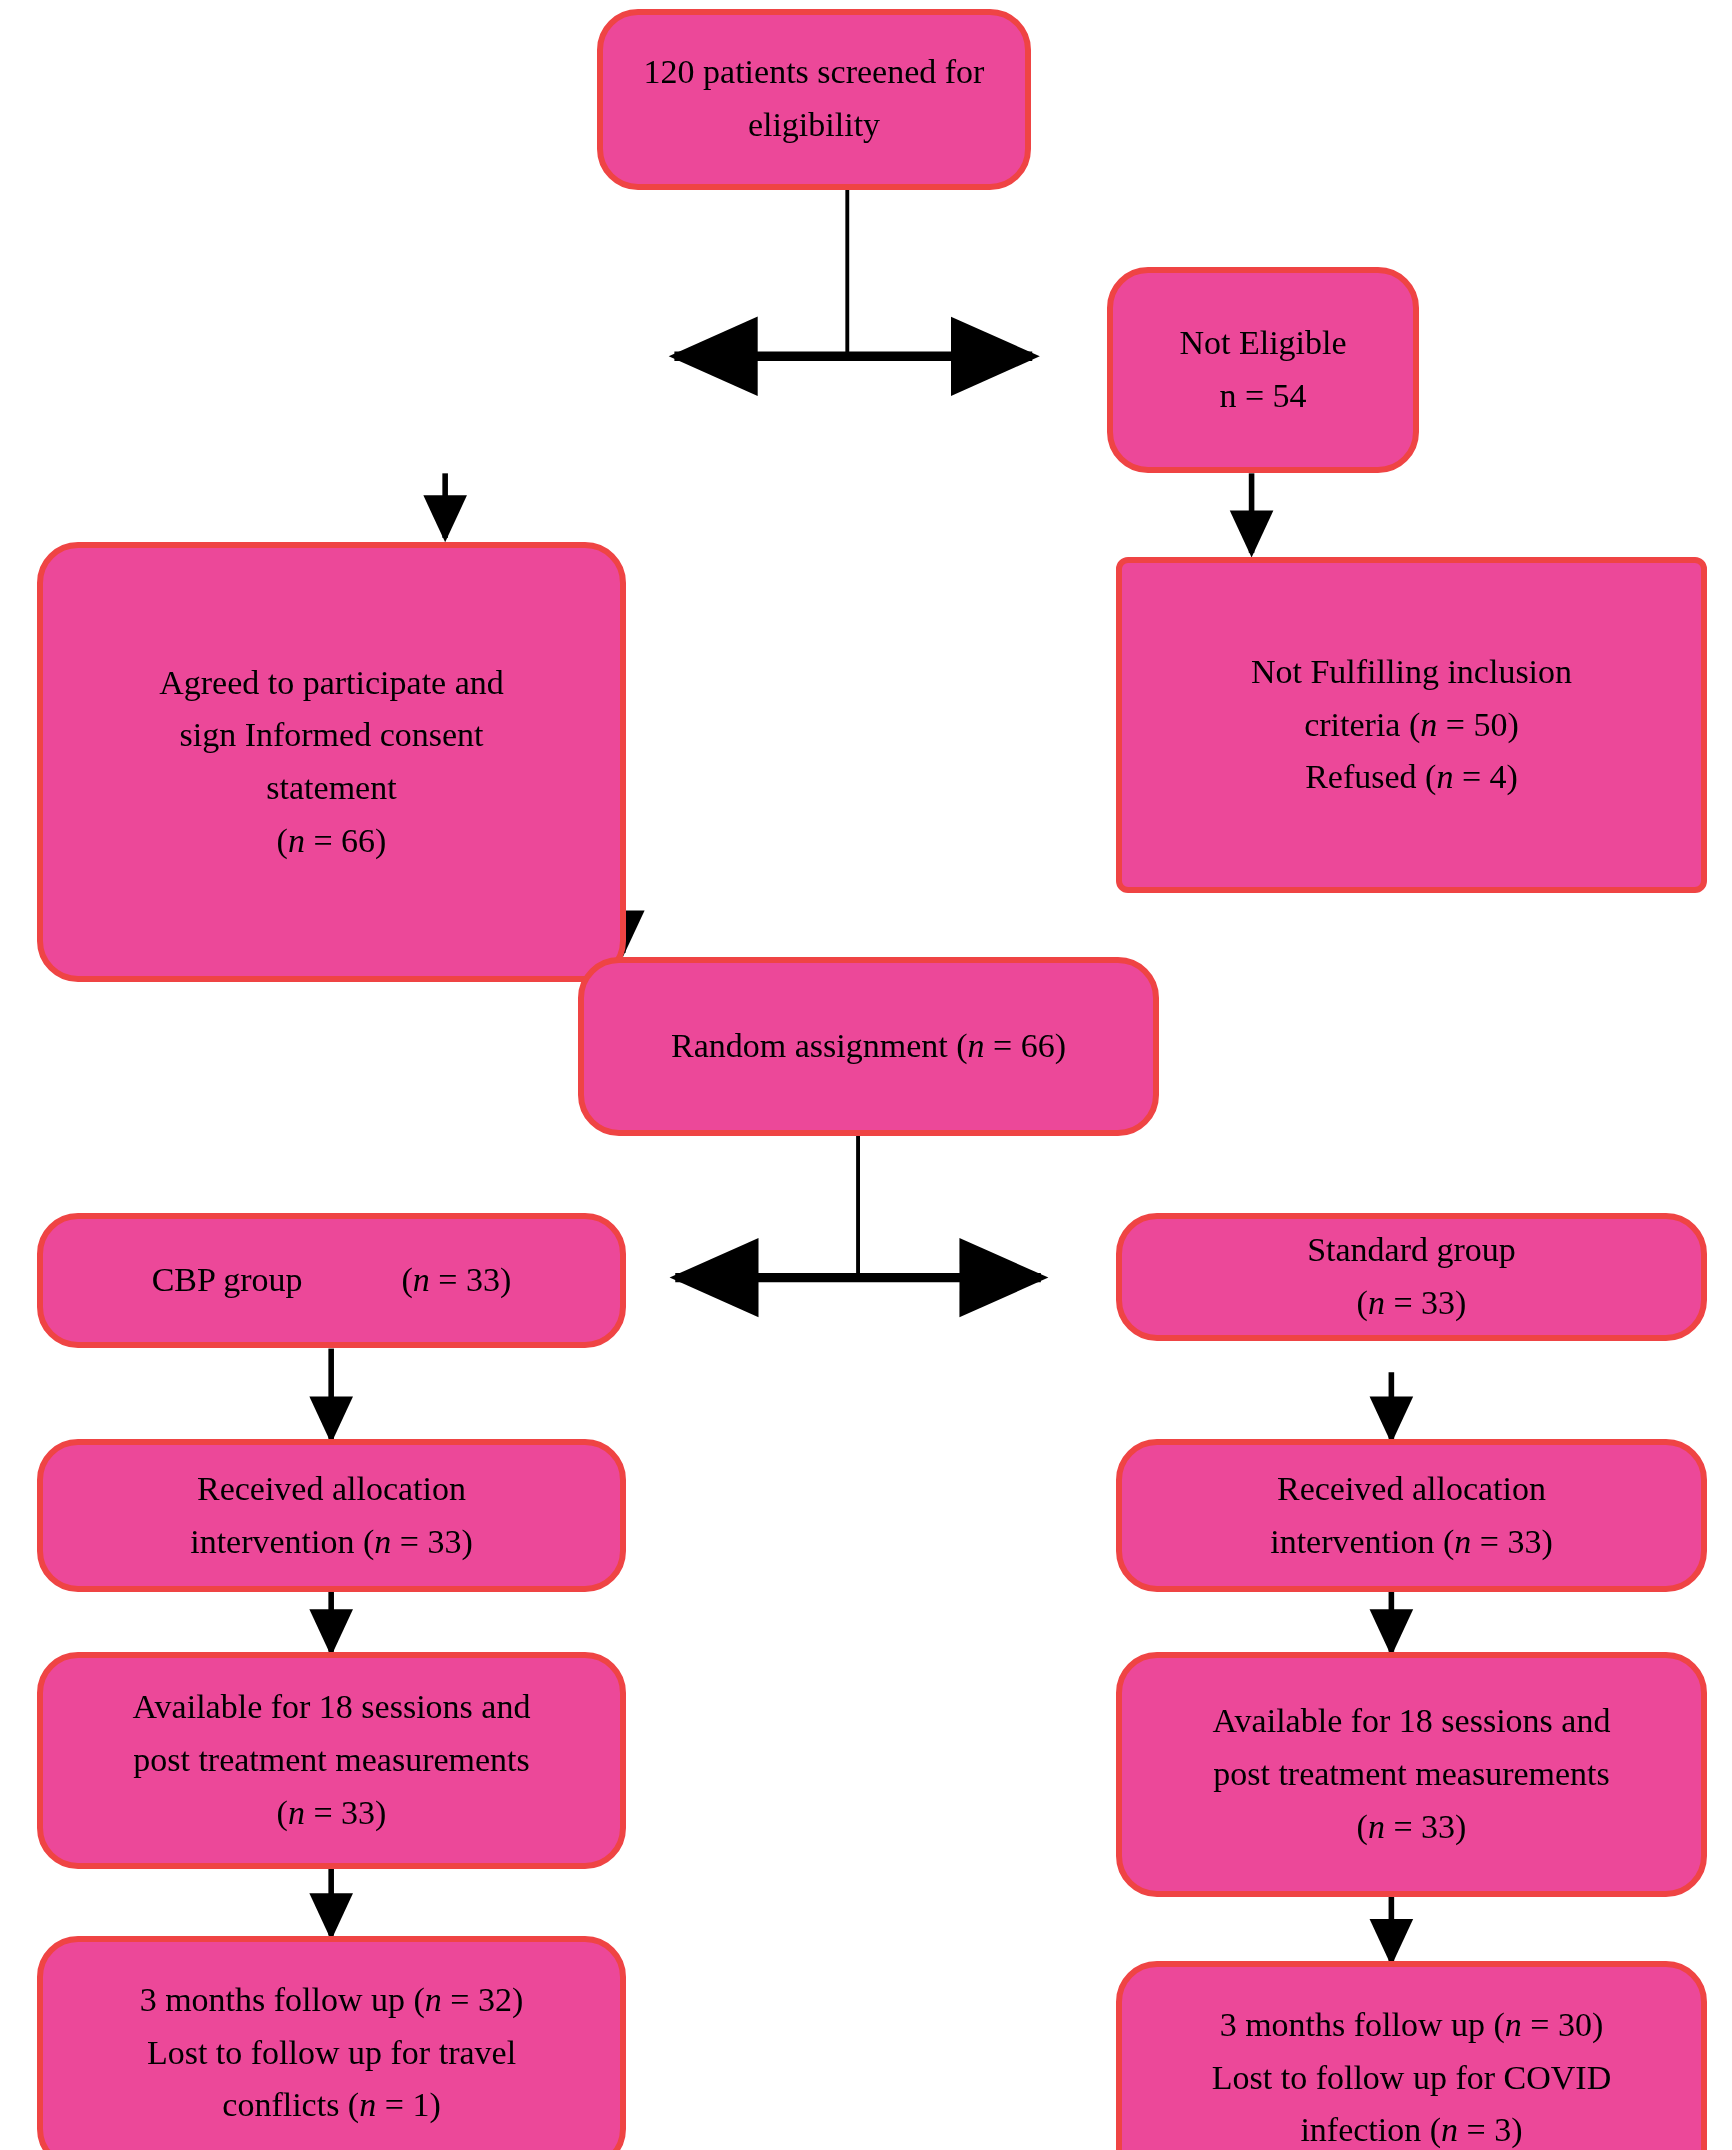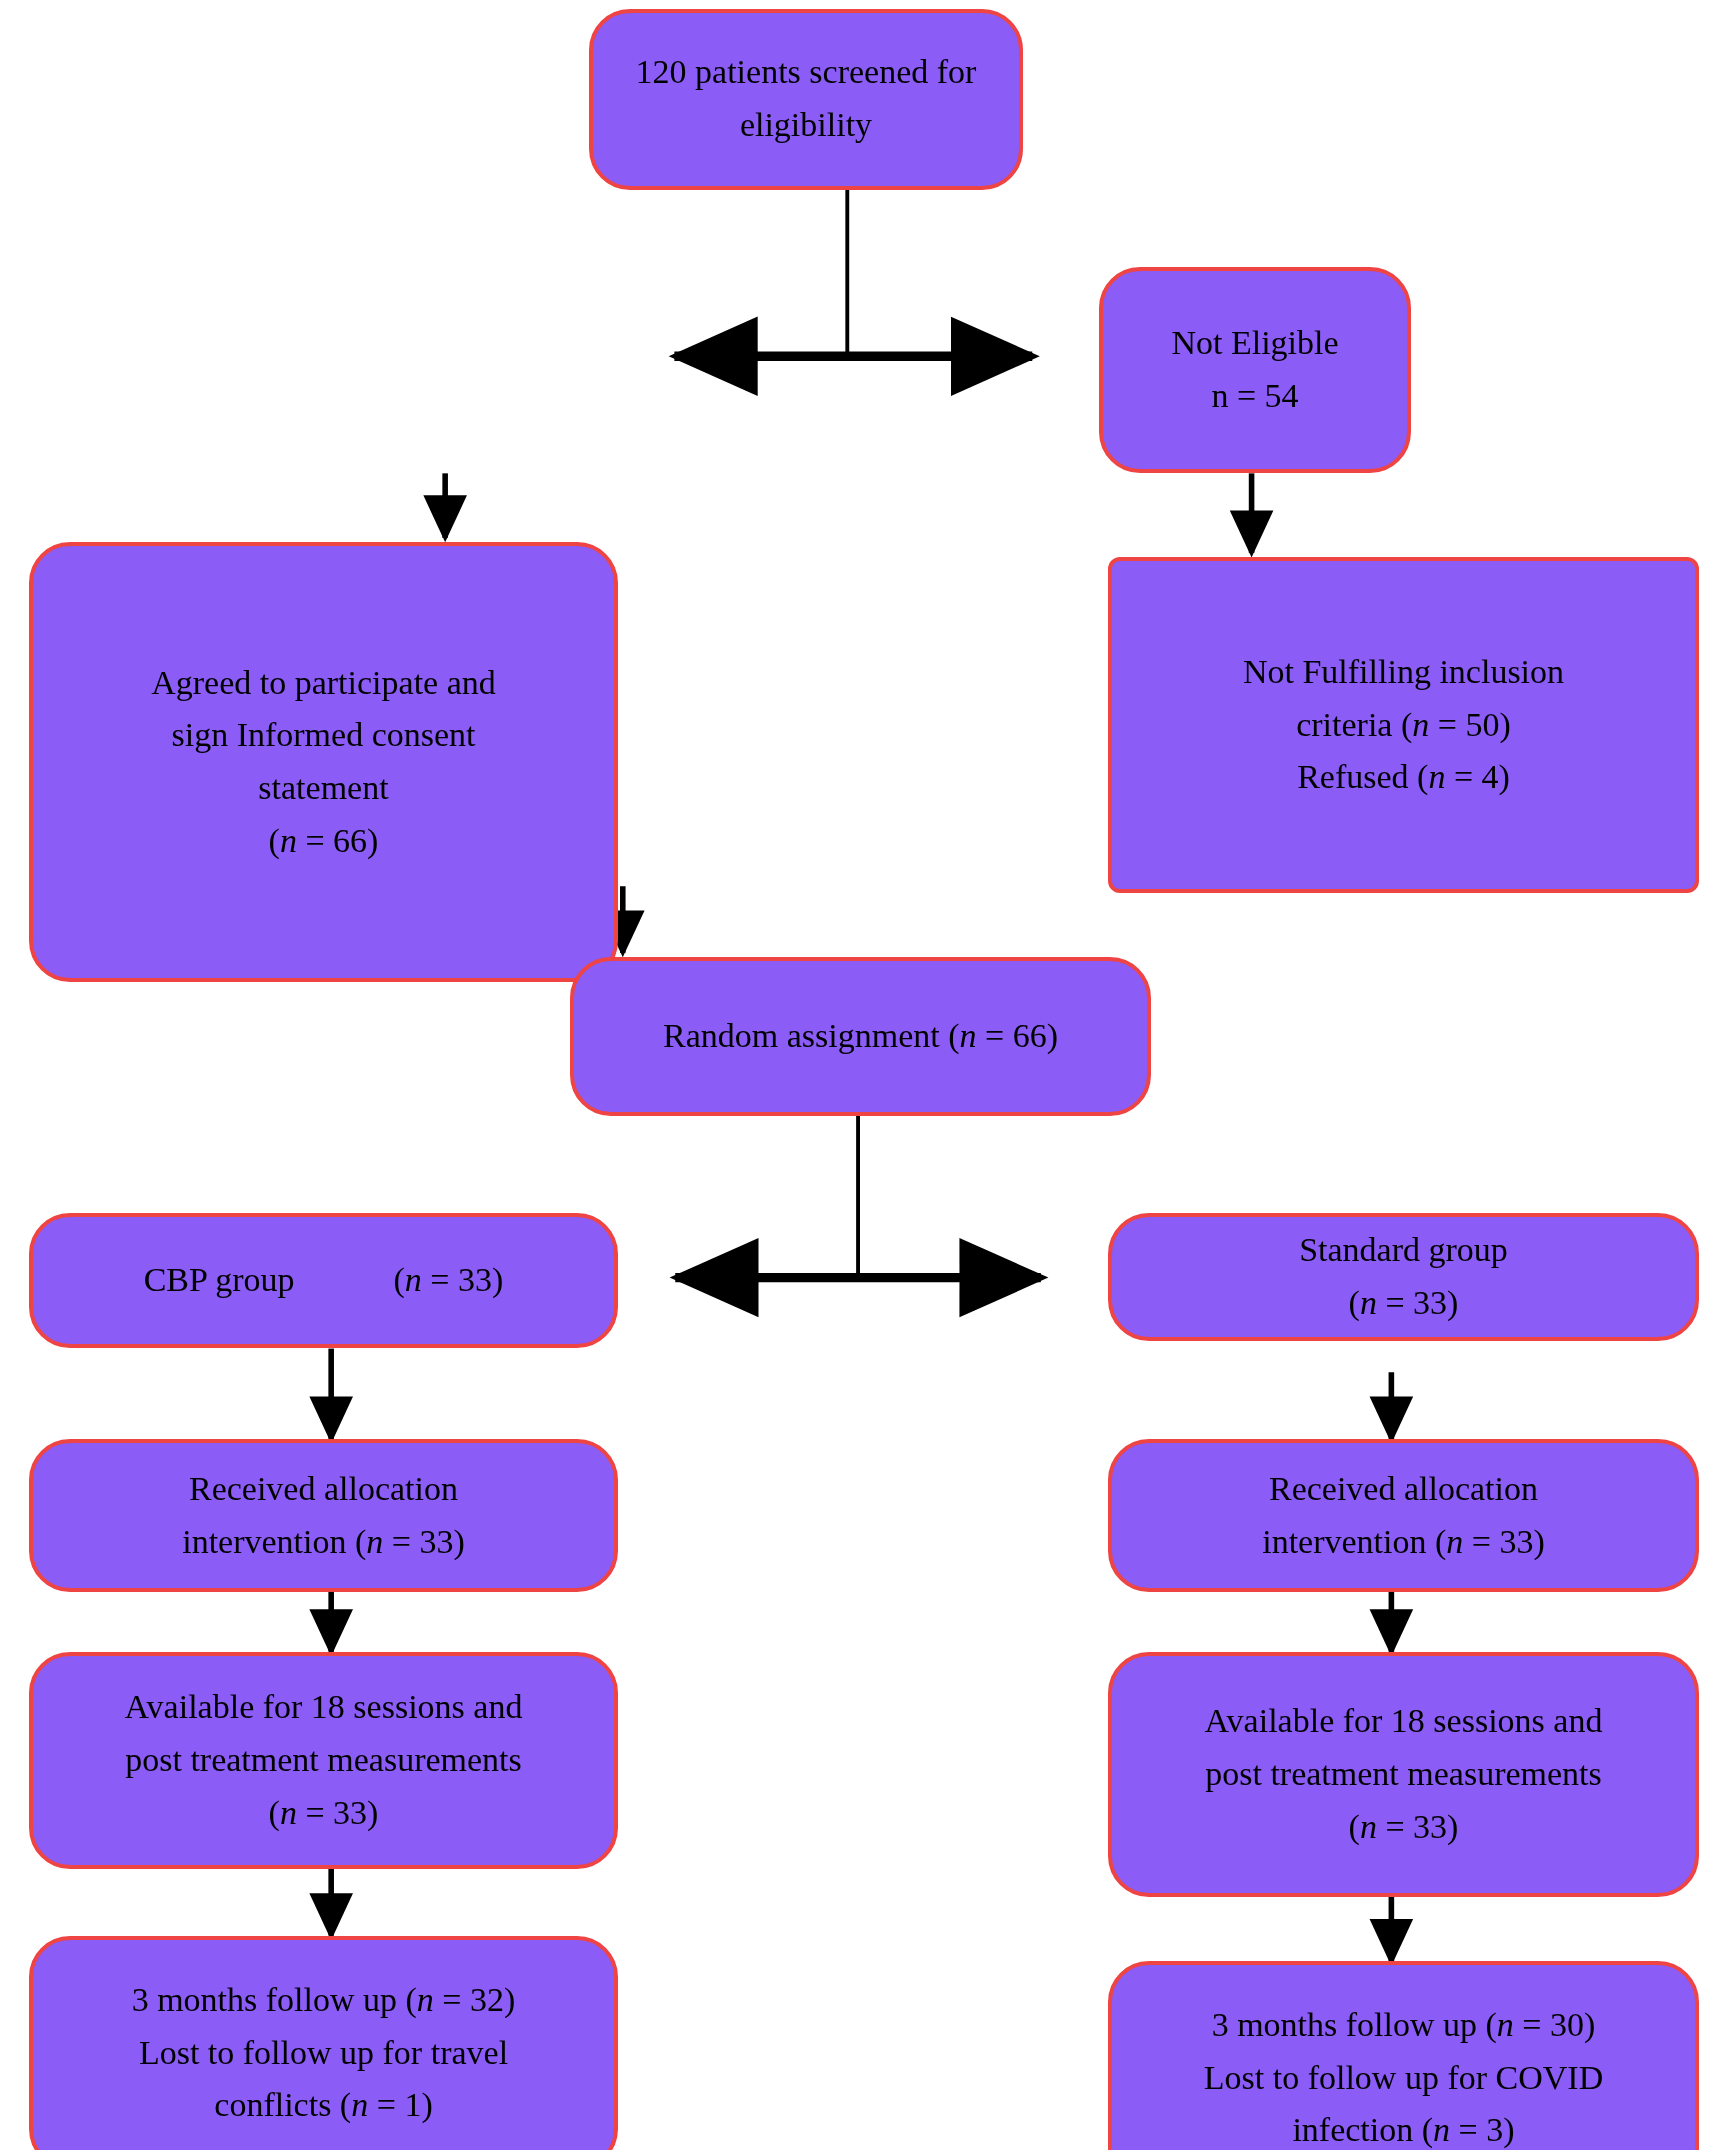--- a/index.html
+++ b/index.html
@@ -12,30 +12,31 @@
     width: 1732px;
     height: 2206px;
     background: #ffffff;
     font-family: "Liberation Serif", "DejaVu Serif", serif;
     color: #000000;
     overflow: hidden;
   }
   .node {
     position: absolute;
     box-sizing: border-box;
-    border: 4px solid #ef4444;
+    border: 6px solid #ef4444;
     border-radius: 41px;
-    background: #8b5cf6;
+    background: #ec4899;
     display: flex;
     align-items: center;
     justify-content: center;
     text-align: center;
     line-height: 1.55;
     font-size: 34px;
     padding: 0 14.6px;
+    margin-left: 8px;
   }
   .node .txt {
     width: 100%;
     white-space: pre-line;
   }
   .ital { font-style: italic; }
   svg.edges {
     position: absolute;
     left: 0;
     top: 0;
@@ -100,21 +101,21 @@
   </div>
 
   <div class="node" style="left:29px; top:542px; width:589px; height:440px;">
     <div class="txt"><span>Agreed to participate and</span><br><span>sign Informed consent</span><br><span>statement</span><br><span>(</span><span class="ital">n</span><span> = 66)</span></div>
   </div>
 
   <div class="node" style="left:1108px; top:557px; width:591px; height:336px;border-radius:12px;">
     <div class="txt"><span>Not Fulfilling inclusion</span><br><span>criteria (</span><span class="ital">n</span><span> = 50)</span><br><span>Refused (</span><span class="ital">n</span><span> = 4)</span></div>
   </div>
 
-  <div class="node" style="left:570px; top:957px; width:581px; height:159px;">
+  <div class="node" style="left:570px; top:957px; width:581px; height:179px;">
     <div class="txt"><span>Random assignment (</span><span class="ital">n</span><span> = 66)</span></div>
   </div>
 
   <div class="node" style="left:29px; top:1213px; width:589px; height:135px;">
     <div class="txt"><span>CBP group</span><span class="gap"></span><span>(</span><span class="ital">n</span><span> = 33)</span></div>
   </div>
 
   <div class="node" style="left:1108px; top:1213px; width:591px; height:128px;">
     <div class="txt"><span>Standard group</span><br><span>(</span><span class="ital">n</span><span> = 33)</span></div>
   </div>

